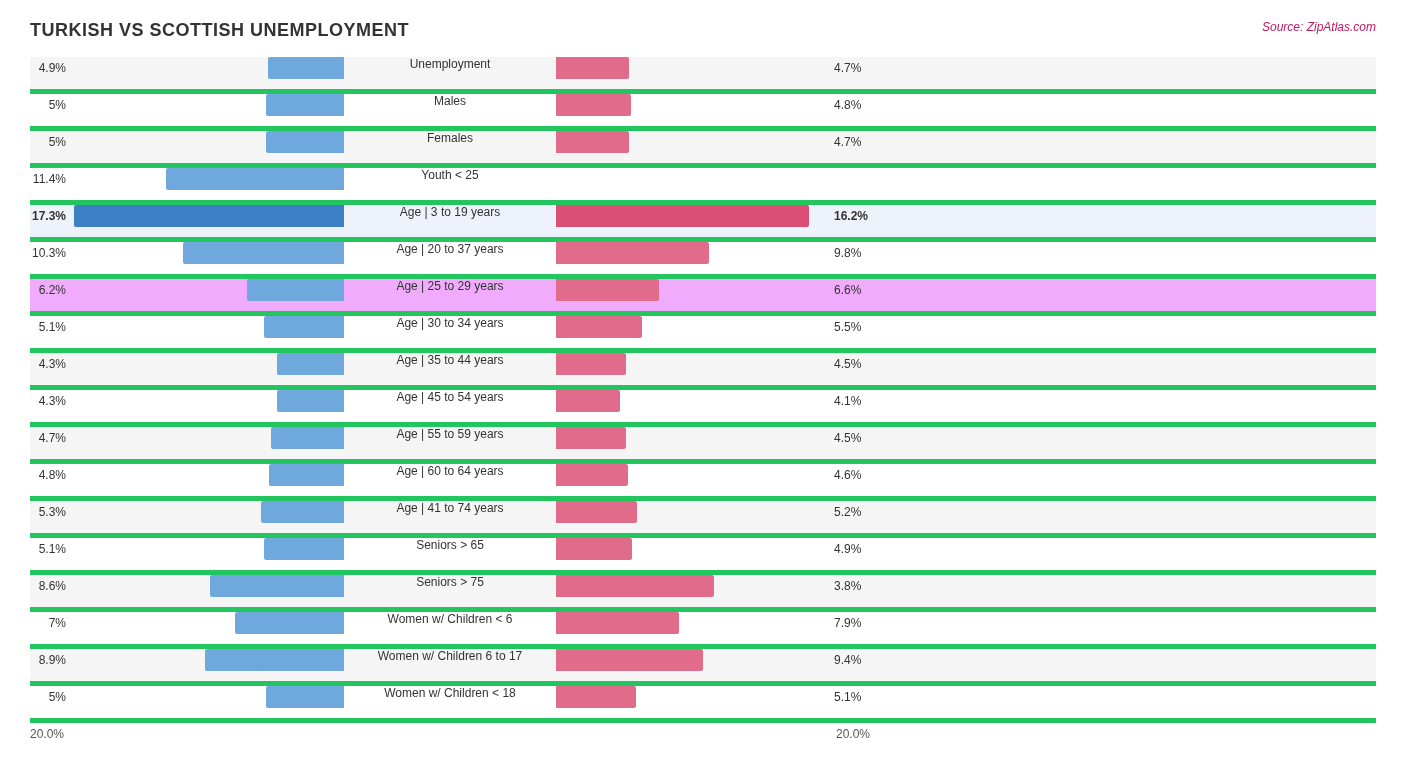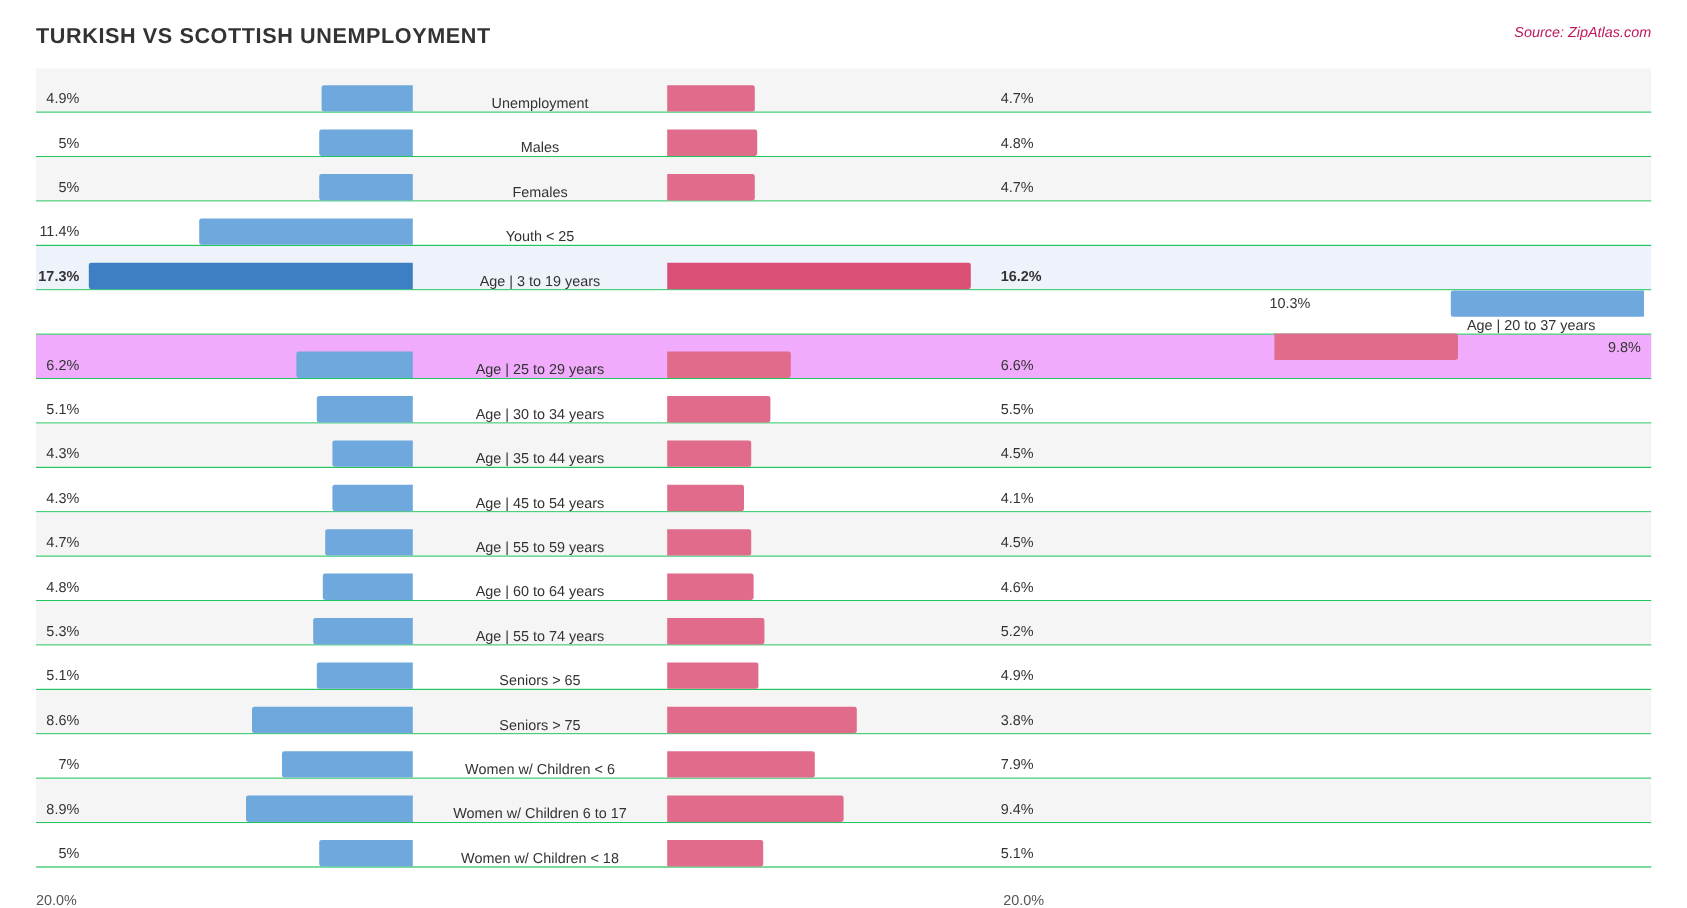--- a/index.html
+++ b/index.html
@@ -30,23 +30,23 @@
     .chart-source {
       font-size: 12px;
       color: #be185d;
       font-style: italic;
     }
     .rows-area {
       width: 100%;
     }
     .bar-row {
       display: flex;
-      align-items: flex-end;
+      align-items: flex-start;
       height: 37px;
-      border-bottom: 1px solid #22c55e;
+      border-bottom: 5px solid #22c55e;
     }
     .bar-row:nth-child(odd) {
       background: #f5f5f5;
     }
     .bar-row:nth-child(even) {
       background: #ffffff;
     }
     .left-section {
       display: flex;
       align-items: center;
@@ -102,21 +102,21 @@
       font-size: 12px;
       color: #333;
       margin-left: 4px;
       min-width: 36px;
       font-weight: 500;
     }
     
     
     .axis-row {
       display: flex;
-      align-items: flex-end;
+      align-items: flex-start;
       height: 30px;
       margin-top: 4px;
     }
     .axis-left {
       width: 320px;
       display: flex;
       justify-content: flex-start;
       padding-right: 6px;
     }
     .axis-right {
@@ -215,21 +215,21 @@
         </div>
       </div>
       <div class="center-label">Age | 3 to 19 years</div>
       <div class="right-section">
         <div class="right-bar-wrap">
           <div class="right-bar" style="width:253px; background:#d94f75;"></div>
         </div>
         <span class="right-value" style="font-weight:bold">16.2%</span>
       </div>
     </div>
-      <div class="bar-row" style="background: rgb(255, 255, 255); flex-direction: column;">
+      <div class="bar-row" style="background: rgb(255, 255, 255);">
       <div class="left-section">
         <span class="left-value" style="font-weight:500">10.3%</span>
         <div class="left-bar-wrap">
           <div class="left-bar" style="width:161px; background:#6fa8dc;"></div>
         </div>
       </div>
       <div class="center-label">Age | 20 to 37 years</div>
       <div class="right-section">
         <div class="right-bar-wrap">
           <div class="right-bar" style="width:153px; background:#e06b8b;"></div>
@@ -327,21 +327,21 @@
         <span class="right-value" style="font-weight:500">4.6%</span>
       </div>
     </div>
       <div class="bar-row" style="background: rgb(245, 245, 245);">
       <div class="left-section">
         <span class="left-value" style="font-weight:500">5.3%</span>
         <div class="left-bar-wrap">
           <div class="left-bar" style="width:83px; background:#6fa8dc;"></div>
         </div>
       </div>
-      <div class="center-label">Age | 55 to 74 years</div>
+      <div class="center-label">Age | 41 to 74 years</div>
       <div class="right-section">
         <div class="right-bar-wrap">
           <div class="right-bar" style="width:81px; background:#e06b8b;"></div>
         </div>
         <span class="right-value" style="font-weight:500">5.2%</span>
       </div>
     </div>
       <div class="bar-row" style="background: rgb(255, 255, 255);">
       <div class="left-section">
         <span class="left-value" style="font-weight:500">5.1%</span>

